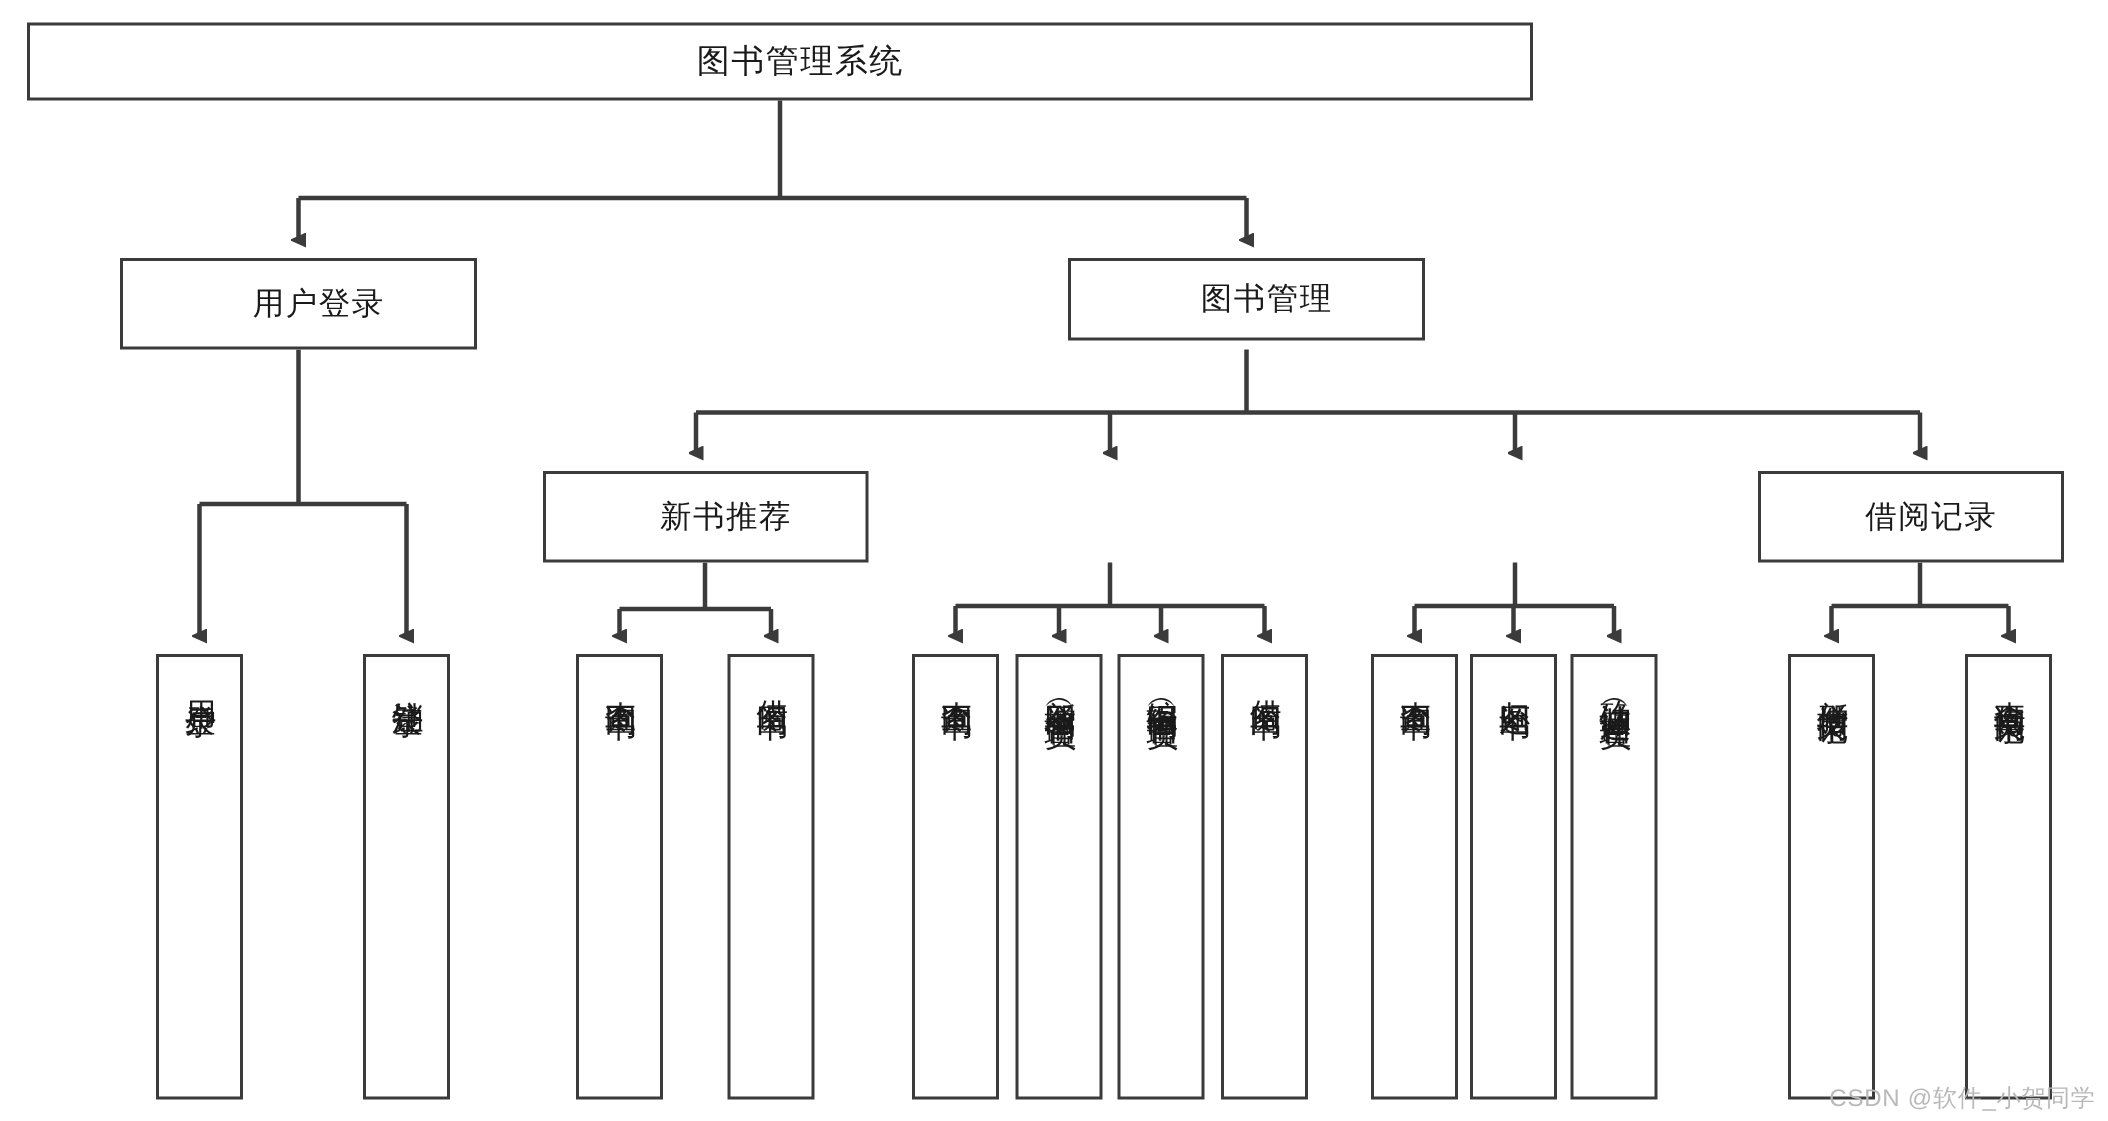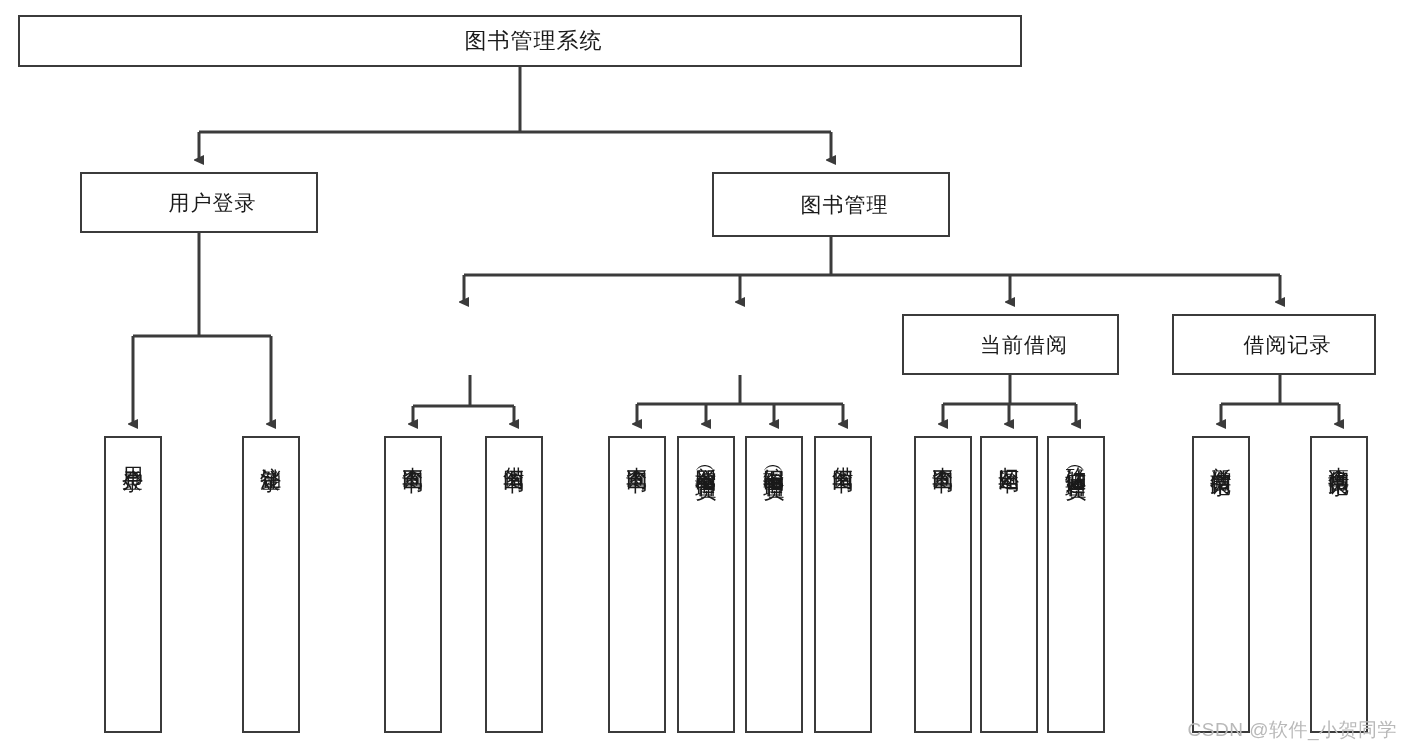--- a/index.html
+++ b/index.html
@@ -55,21 +55,21 @@
     font-size: 21px;
     line-height: 1.32;
     letter-spacing: 2px;
     white-space: nowrap;
     color: #1a1a1a;
   }
   .watermark {
     position: absolute;
     right: 8px;
     bottom: 4px;
-    font-size: 19px;
+    font-size: 16px;
     color: #b9b9b9;
     letter-spacing: 0.5px;
     white-space: nowrap;
   }
 </style>
 </head>
 <body>
 
 <div id="diagram-root">
 
@@ -123,26 +123,26 @@
     </g>
   </svg>
 
   <div class="node node-h root" style="left:18px; top:15px; width:1004px; height:52px;">
     <span>图书管理系统</span>
   </div>
 
   <div class="node node-h" style="left:80px; top:172px; width:238px; height:61px;">
     <span>用户登录</span>
   </div>
-  <div class="node node-h" style="left:712px; top:172px; width:238px; height:65px;text-align:right;">
+  <div class="node node-h" style="left:712px; top:172px; width:238px; height:55px;text-align:right;">
     <span>图书管理</span>
   </div>
 
-  <div class="node node-h" style="left:902px; top:314px; width:217px; height:61px;">
-    <span>当前借阅</span>
+  <div class="node node-h" style="left:362px; top:314px; width:217px; height:61px;">
+    <span>新书推荐</span>
   </div>
   <div class="node node-h" style="left:1172px; top:314px; width:204px; height:61px;">
     <span>借阅记录</span>
   </div>
 
   <div class="node leaf" style="left:104px; top:436px; width:58px; height:297px;">
     <span class="vtext">用户登录</span>
   </div>
   <div class="node leaf" style="left:242px; top:436px; width:58px; height:297px;">
     <span class="vtext">注销登录</span>

